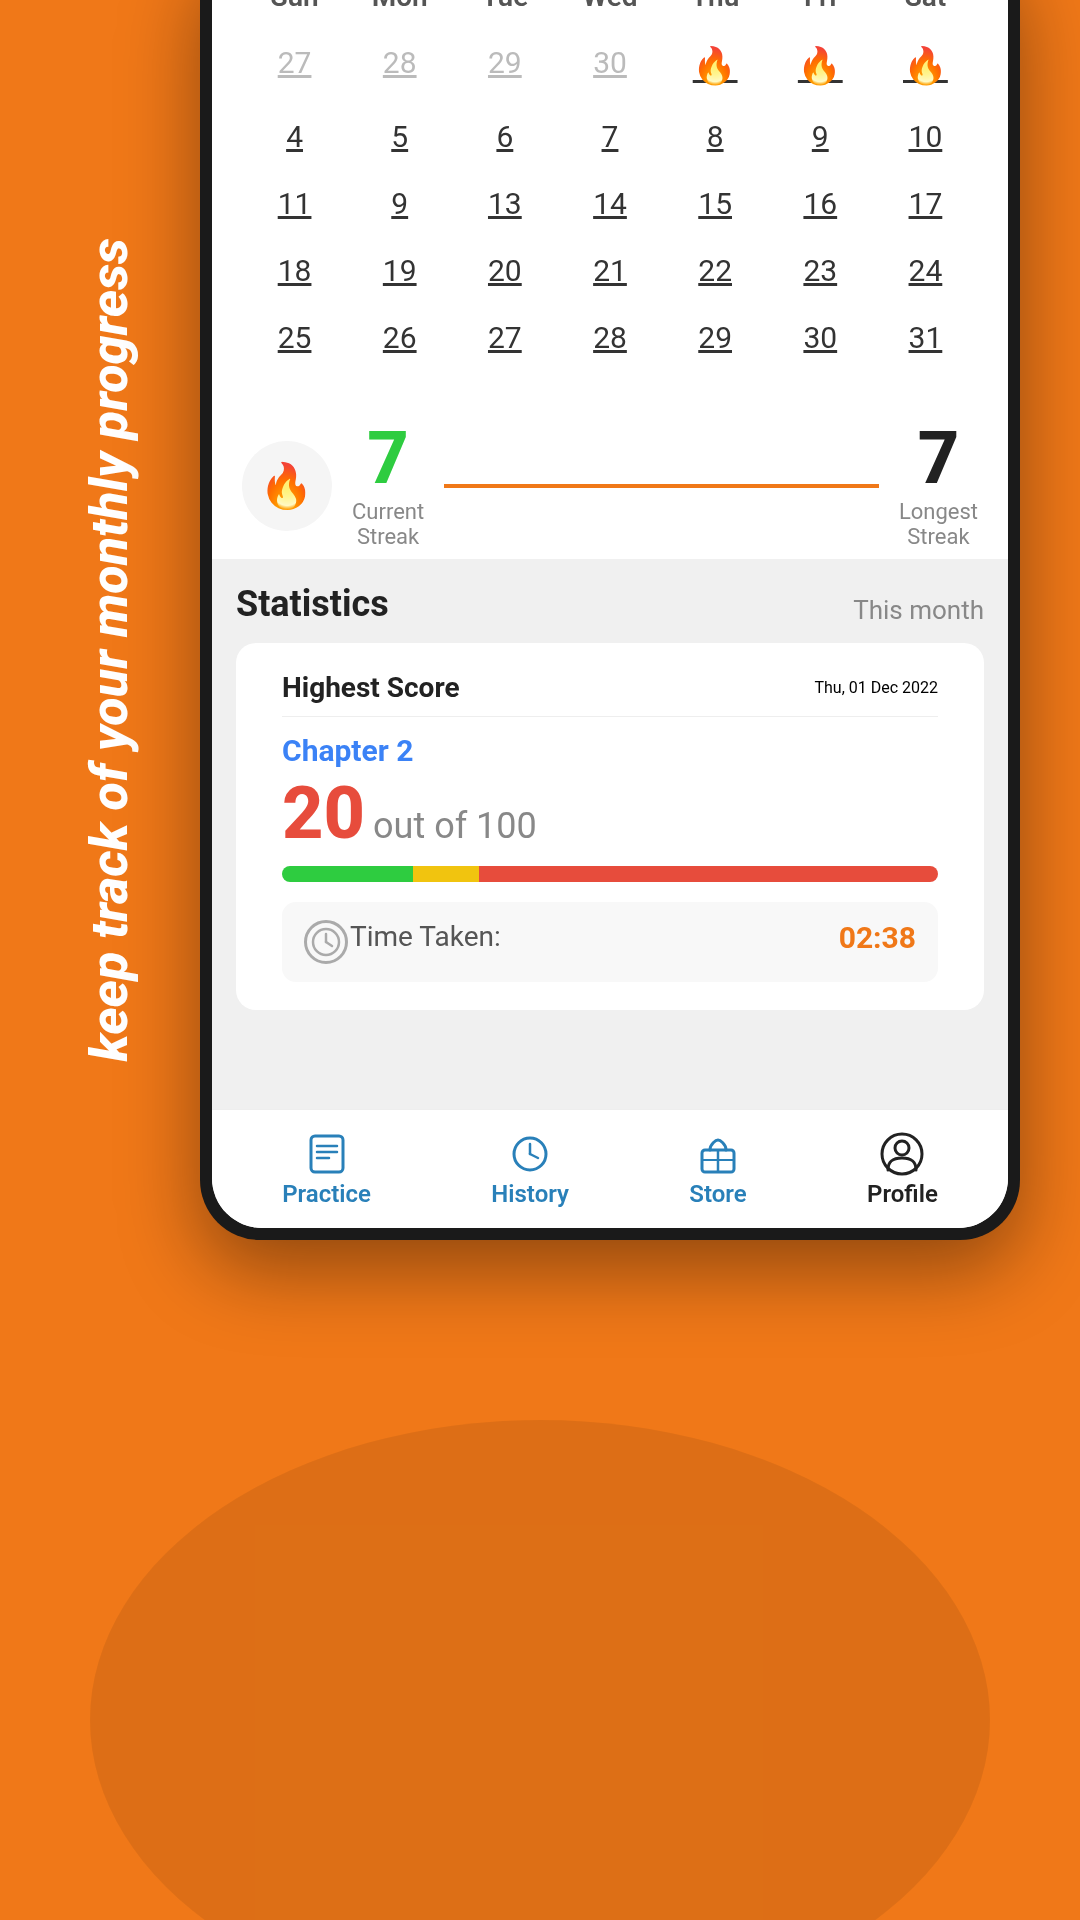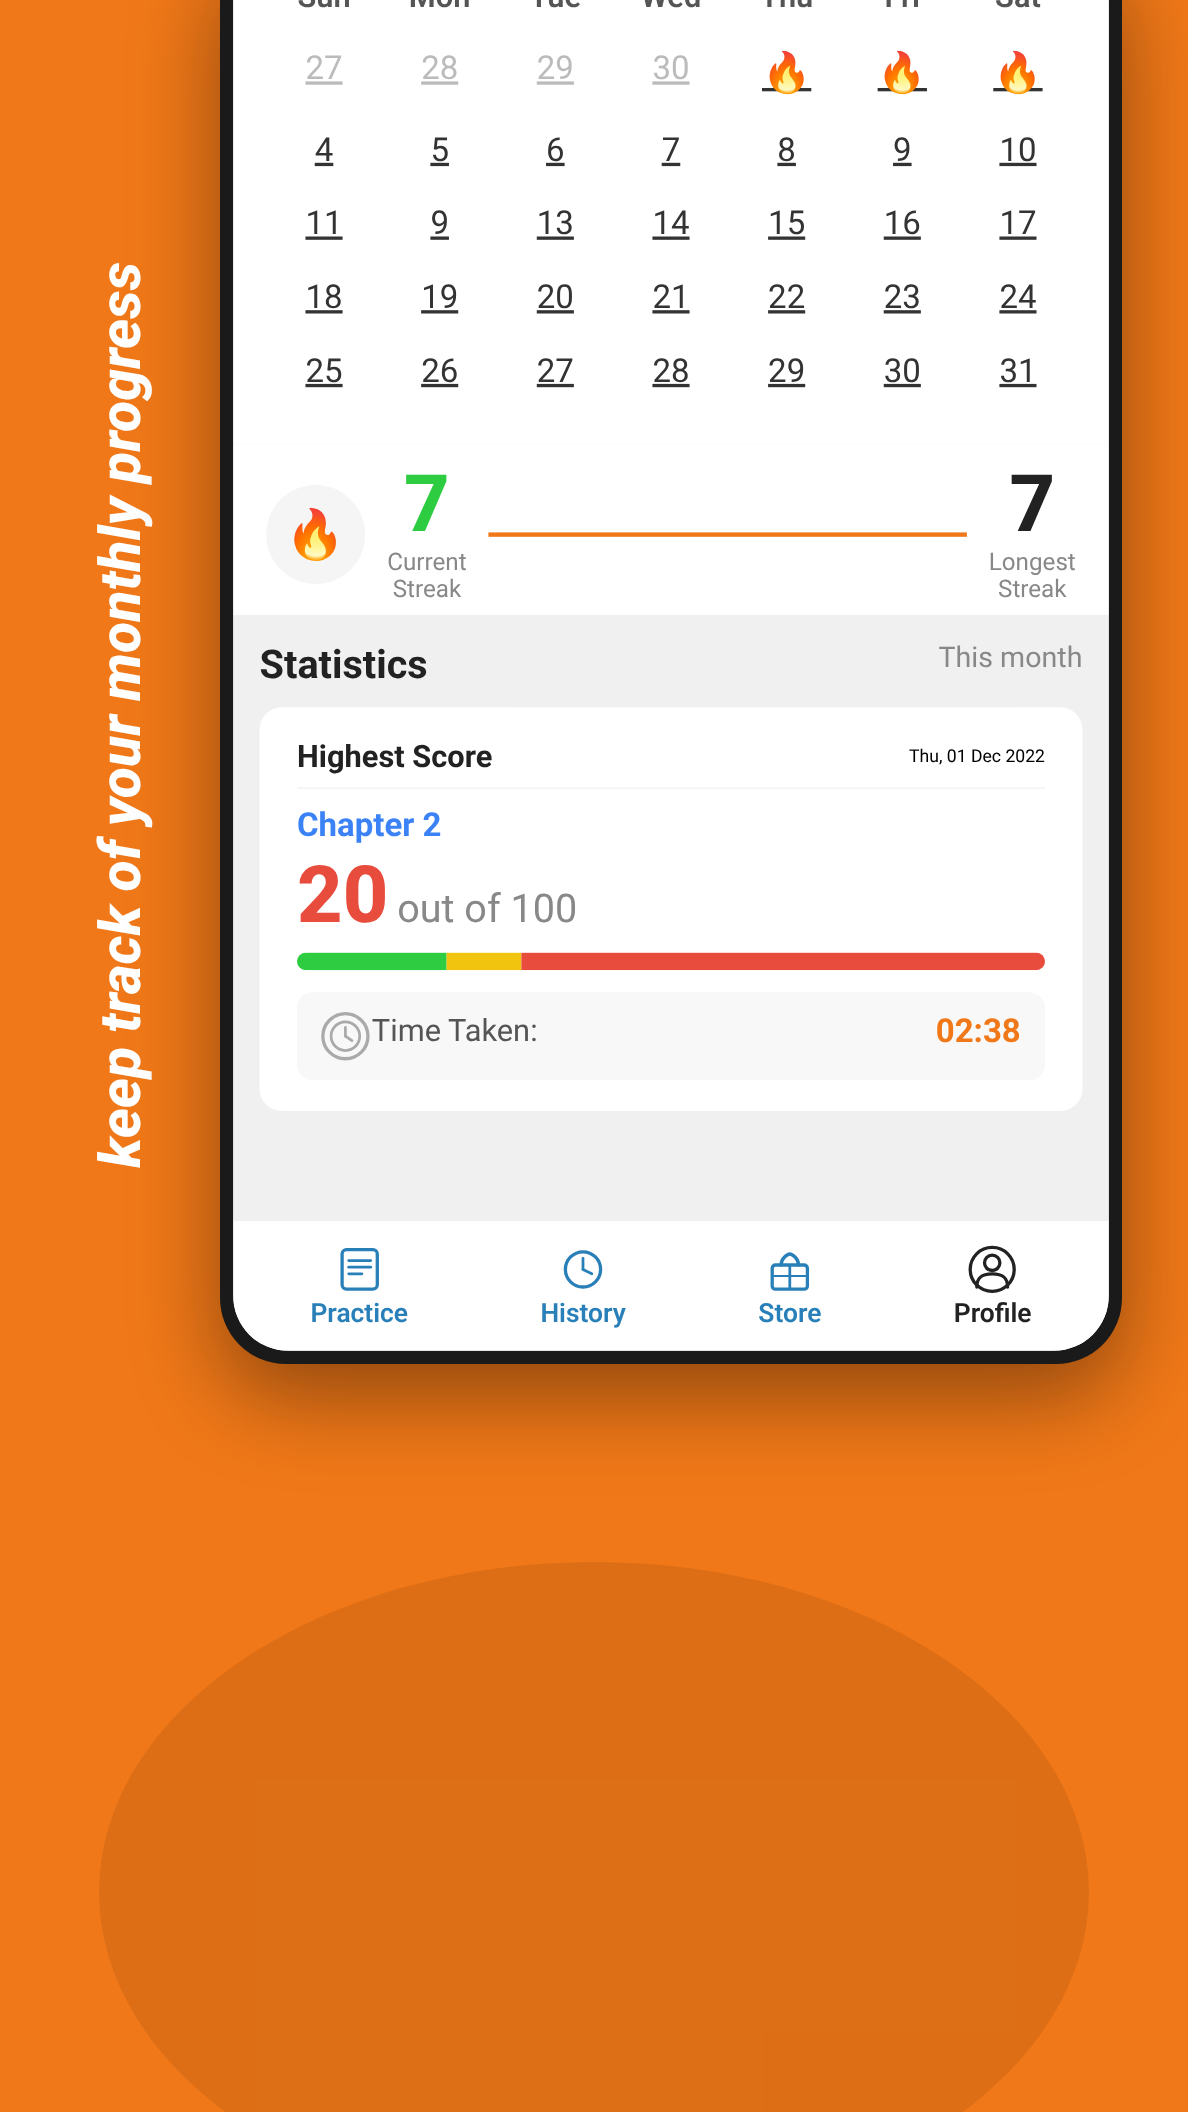--- a/index.html
+++ b/index.html
@@ -178,39 +178,39 @@
 
     .stats-section {
       background: #f0f0f0;
       flex: 1;
       padding: 24px 24px 0 24px;
     }
 
     .stats-header {
       display: flex;
       justify-content: space-between;
-      align-items: flex-start;
+      align-items: flex-end;
       margin-bottom: 18px;
     }
 
     .stats-title {
       font-size: 36px;
       font-weight: 700;
       color: #222;
     }
 
     .stats-filter {
       font-size: 26px;
       color: #888;
     }
 
     .stats-card {
       background: white;
       border-radius: 20px;
-      padding: 28px 34px;
+      padding: 28px 46px;
     }
 
     .score-header {
       display: flex;
       justify-content: space-between;
       align-items: center;
       margin-bottom: 12px;
     }
 
     .score-title {

